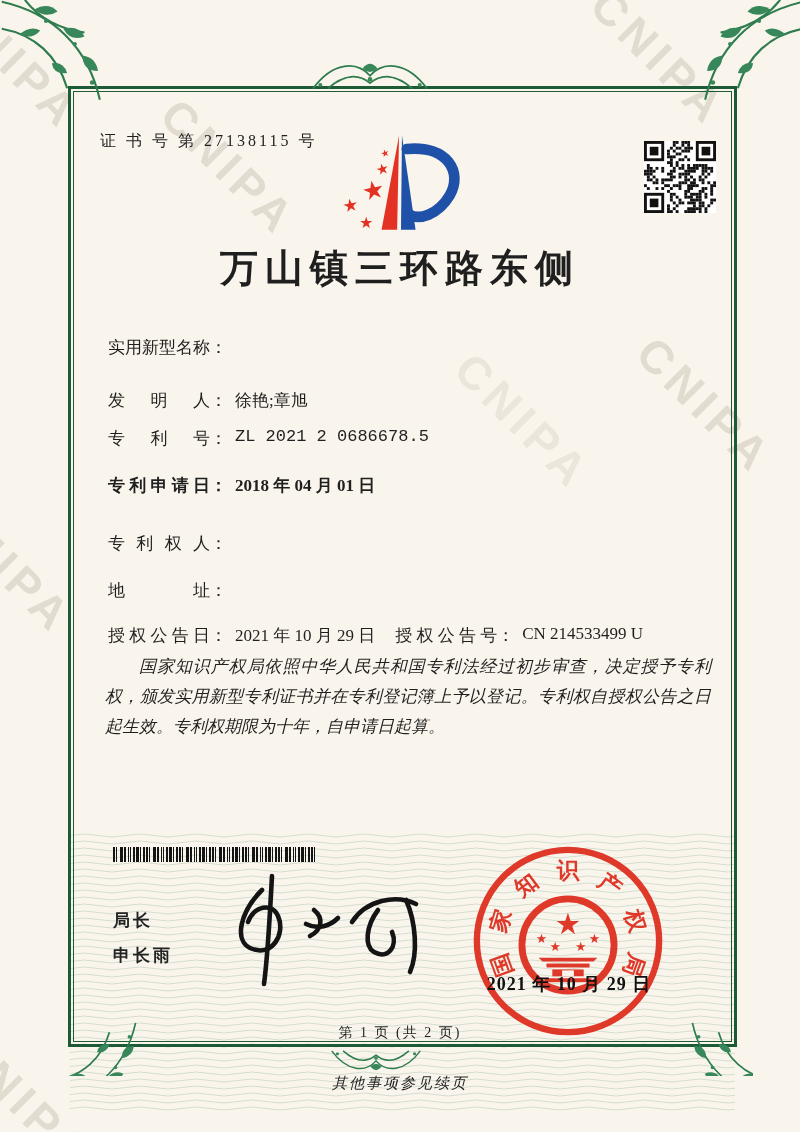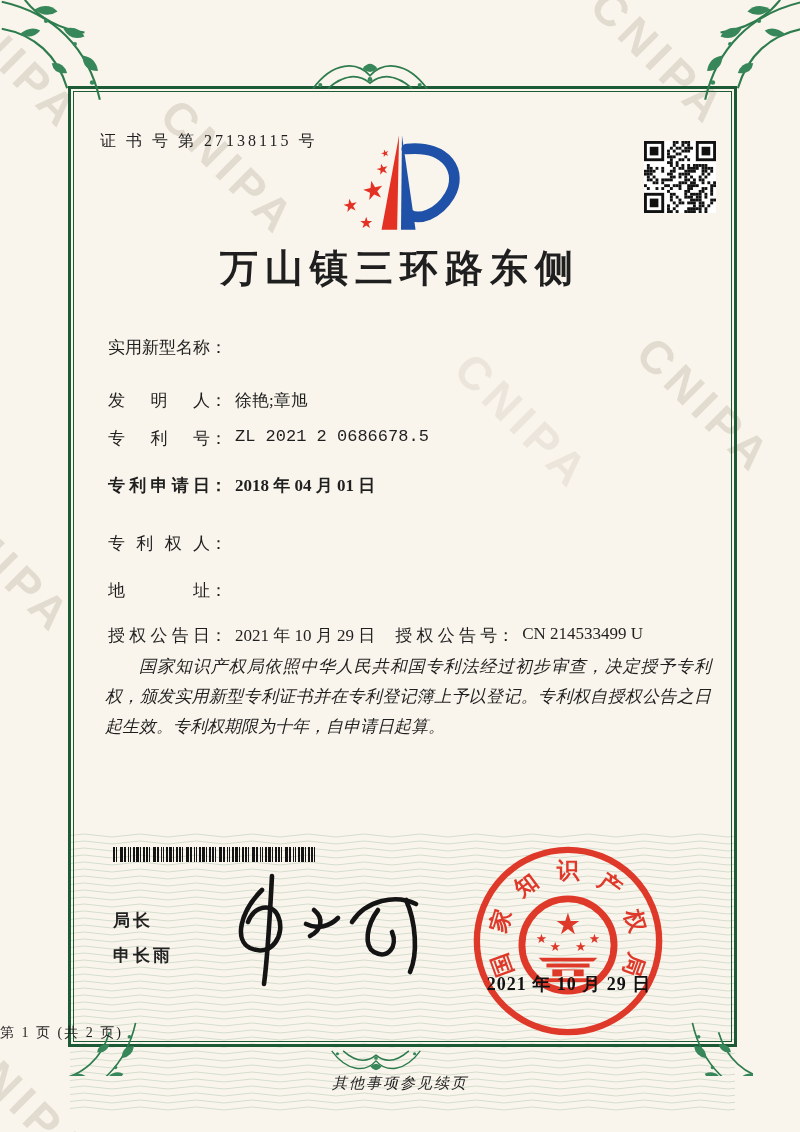--- a/index.html
+++ b/index.html
@@ -81,21 +81,21 @@
     font-size:17px; letter-spacing:3px; line-height:35px; color:#222; }
   .signature { position:absolute; left:218px; top:870px; z-index:4; }
 
   .seal { position:absolute; left:470px; top:843px; z-index:4; opacity:0.93; }
   .seal-date {
     position:absolute; left:462px; top:972px; width:214px;
     text-align:center; font-size:18px; font-weight:bold;
     letter-spacing:1px; color:#111; z-index:5;
   }
 
-  .page-no { position:absolute; left:0; top:1024px; width:800px; 
+  .page-no { position:absolute; left:0; top:1024px; width:800px; text-align:center;
     font-size:14px; letter-spacing:2px; z-index:4; }
   .continuation { position:absolute; left:0; top:1074px; width:800px; text-align:center;
     font-size:15px; font-style:italic; letter-spacing:2px; z-index:4; }
 
   .waves { position:absolute; left:70px; top:832px; z-index:0; }
 </style>
 </head>
 <body>
 
 <svg width="0" height="0" style="position:absolute" aria-hidden="true">

